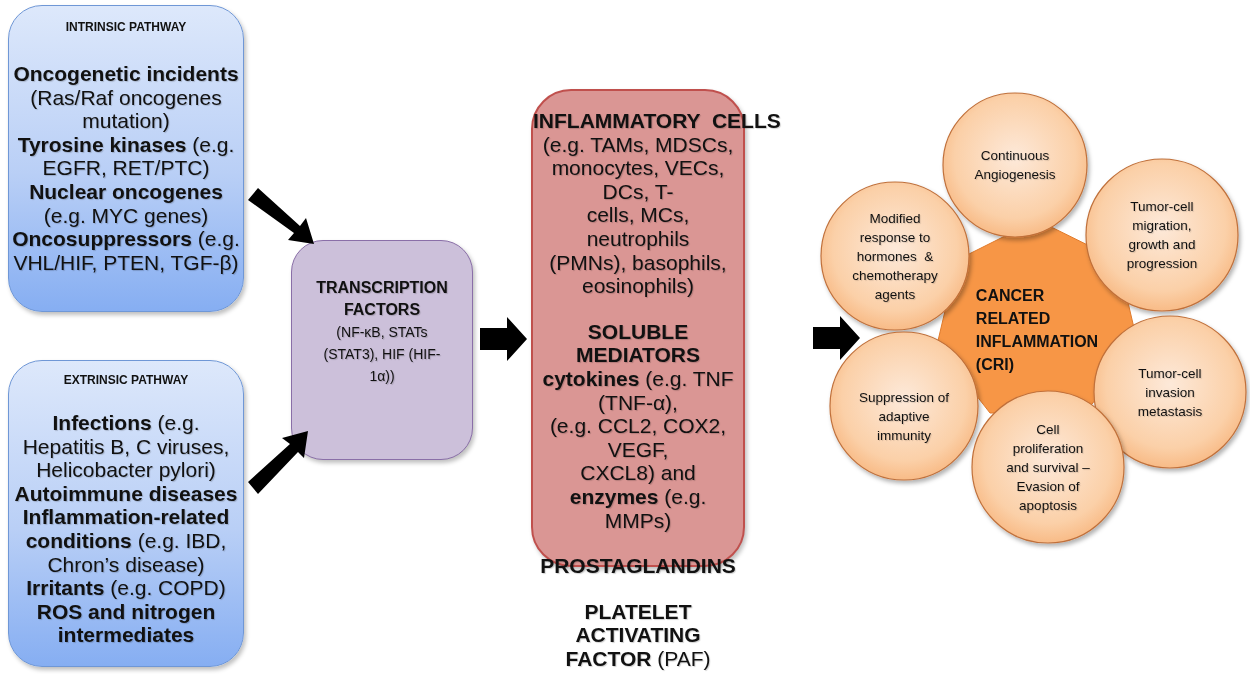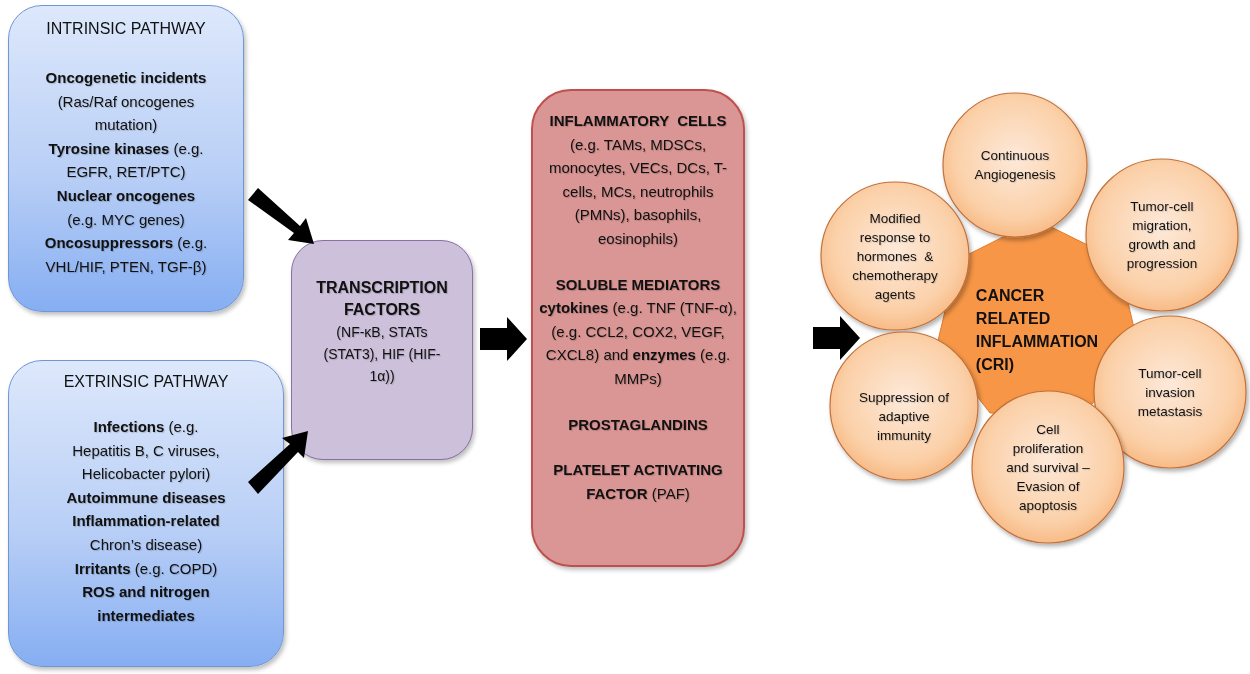--- a/index.html
+++ b/index.html
@@ -4,23 +4,23 @@
 <style>
   html, body { margin:0; padding:0; background:#ffffff; }
   body { width:1250px; height:674px; position:relative; overflow:hidden;
          font-family:"Liberation Sans", sans-serif; color:#111; }
   .box { position:absolute; box-sizing:border-box; text-align:center;
          border-radius:34px; box-shadow:2px 3px 4px rgba(0,0,0,0.25); }
   .blue { background:linear-gradient(to bottom, #dde8fb 0%, #b9cff6 55%, #86aef2 100%);
           border:1.5px solid #6f97d6; }
   .purple { background:#ccc0da; border:1.5px solid #8a6fa8; border-radius:32px; }
   .red { background:#da9694; border:2.5px solid #c0504d; border-radius:40px; }
-  .txt { font-size:15px; line-height:23.6px; text-shadow:1px 1px 1px rgba(0,0,0,0.18); }
+  .txt { font-size:21px; line-height:23.6px; text-shadow:1px 1px 1px rgba(0,0,0,0.18); }
   .b { font-weight:bold; }
-  .title { font-weight:normal; font-size:16px; }
+  .title { font-weight:bold; font-size:12px; }
   .line { display:block; }
   svg.layer { position:absolute; left:0; top:0; }
   .circle-text { position:absolute; text-align:center; font-size:13.5px; line-height:19px;
                  transform:translate(-50%,-50%); text-shadow:1px 1px 1px rgba(0,0,0,0.15); }
   .center-text { position:absolute; font-size:16px; line-height:23px; font-weight:bold;
                  transform:translate(-50%,-50%); }
 </style>
 </head>
 <body>
 
@@ -32,28 +32,29 @@
       <span class="line"><span>mutation)</span></span>
       <span class="line"><b>Tyrosine kinases</b><span> (e.g.</span></span>
       <span class="line"><span>EGFR, RET/PTC)</span></span>
       <span class="line"><b>Nuclear oncogenes</b></span>
       <span class="line"><span>(e.g. MYC genes)</span></span>
       <span class="line"><b>Oncosuppressors</b><span> (e.g.</span></span>
       <span class="line"><span>VHL/HIF, PTEN, TGF-β)</span></span>
     </div>
 </div>
 
-<div class="box blue" style="left:8px; top:360px; width:276px; height:307px; padding-top:12px;">
+<div class="box blue" style="left:8px; top:360px; width:236px; height:307px; padding-top:12px;">
   <div class="title" style="margin-bottom:24px;">EXTRINSIC PATHWAY</div>
   <div class="txt" id="extrinsic-list">
       <span class="line"><b>Infections</b><span> (e.g.</span></span>
       <span class="line"><span>Hepatitis B, C viruses,</span></span>
       <span class="line"><span>Helicobacter pylori)</span></span>
       <span class="line"><b>Autoimmune diseases</b></span>
       <span class="line"><b>Inflammation-related</b></span>
+      <span class="line"><b>conditions</b><span> (e.g. IBD,</span></span>
       <span class="line"><span>Chron’s disease)</span></span>
       <span class="line"><b>Irritants</b><span> (e.g. COPD)</span></span>
       <span class="line"><b>ROS and nitrogen</b></span>
       <span class="line"><b>intermediates</b></span>
     </div>
 </div>
 
 <div class="box purple" style="left:291px; top:240px; width:182px; height:220px; padding-top:36px;">
   <div class="b txt" style="font-size:16px; line-height:22px;">
     <span class="line">TRANSCRIPTION</span>

